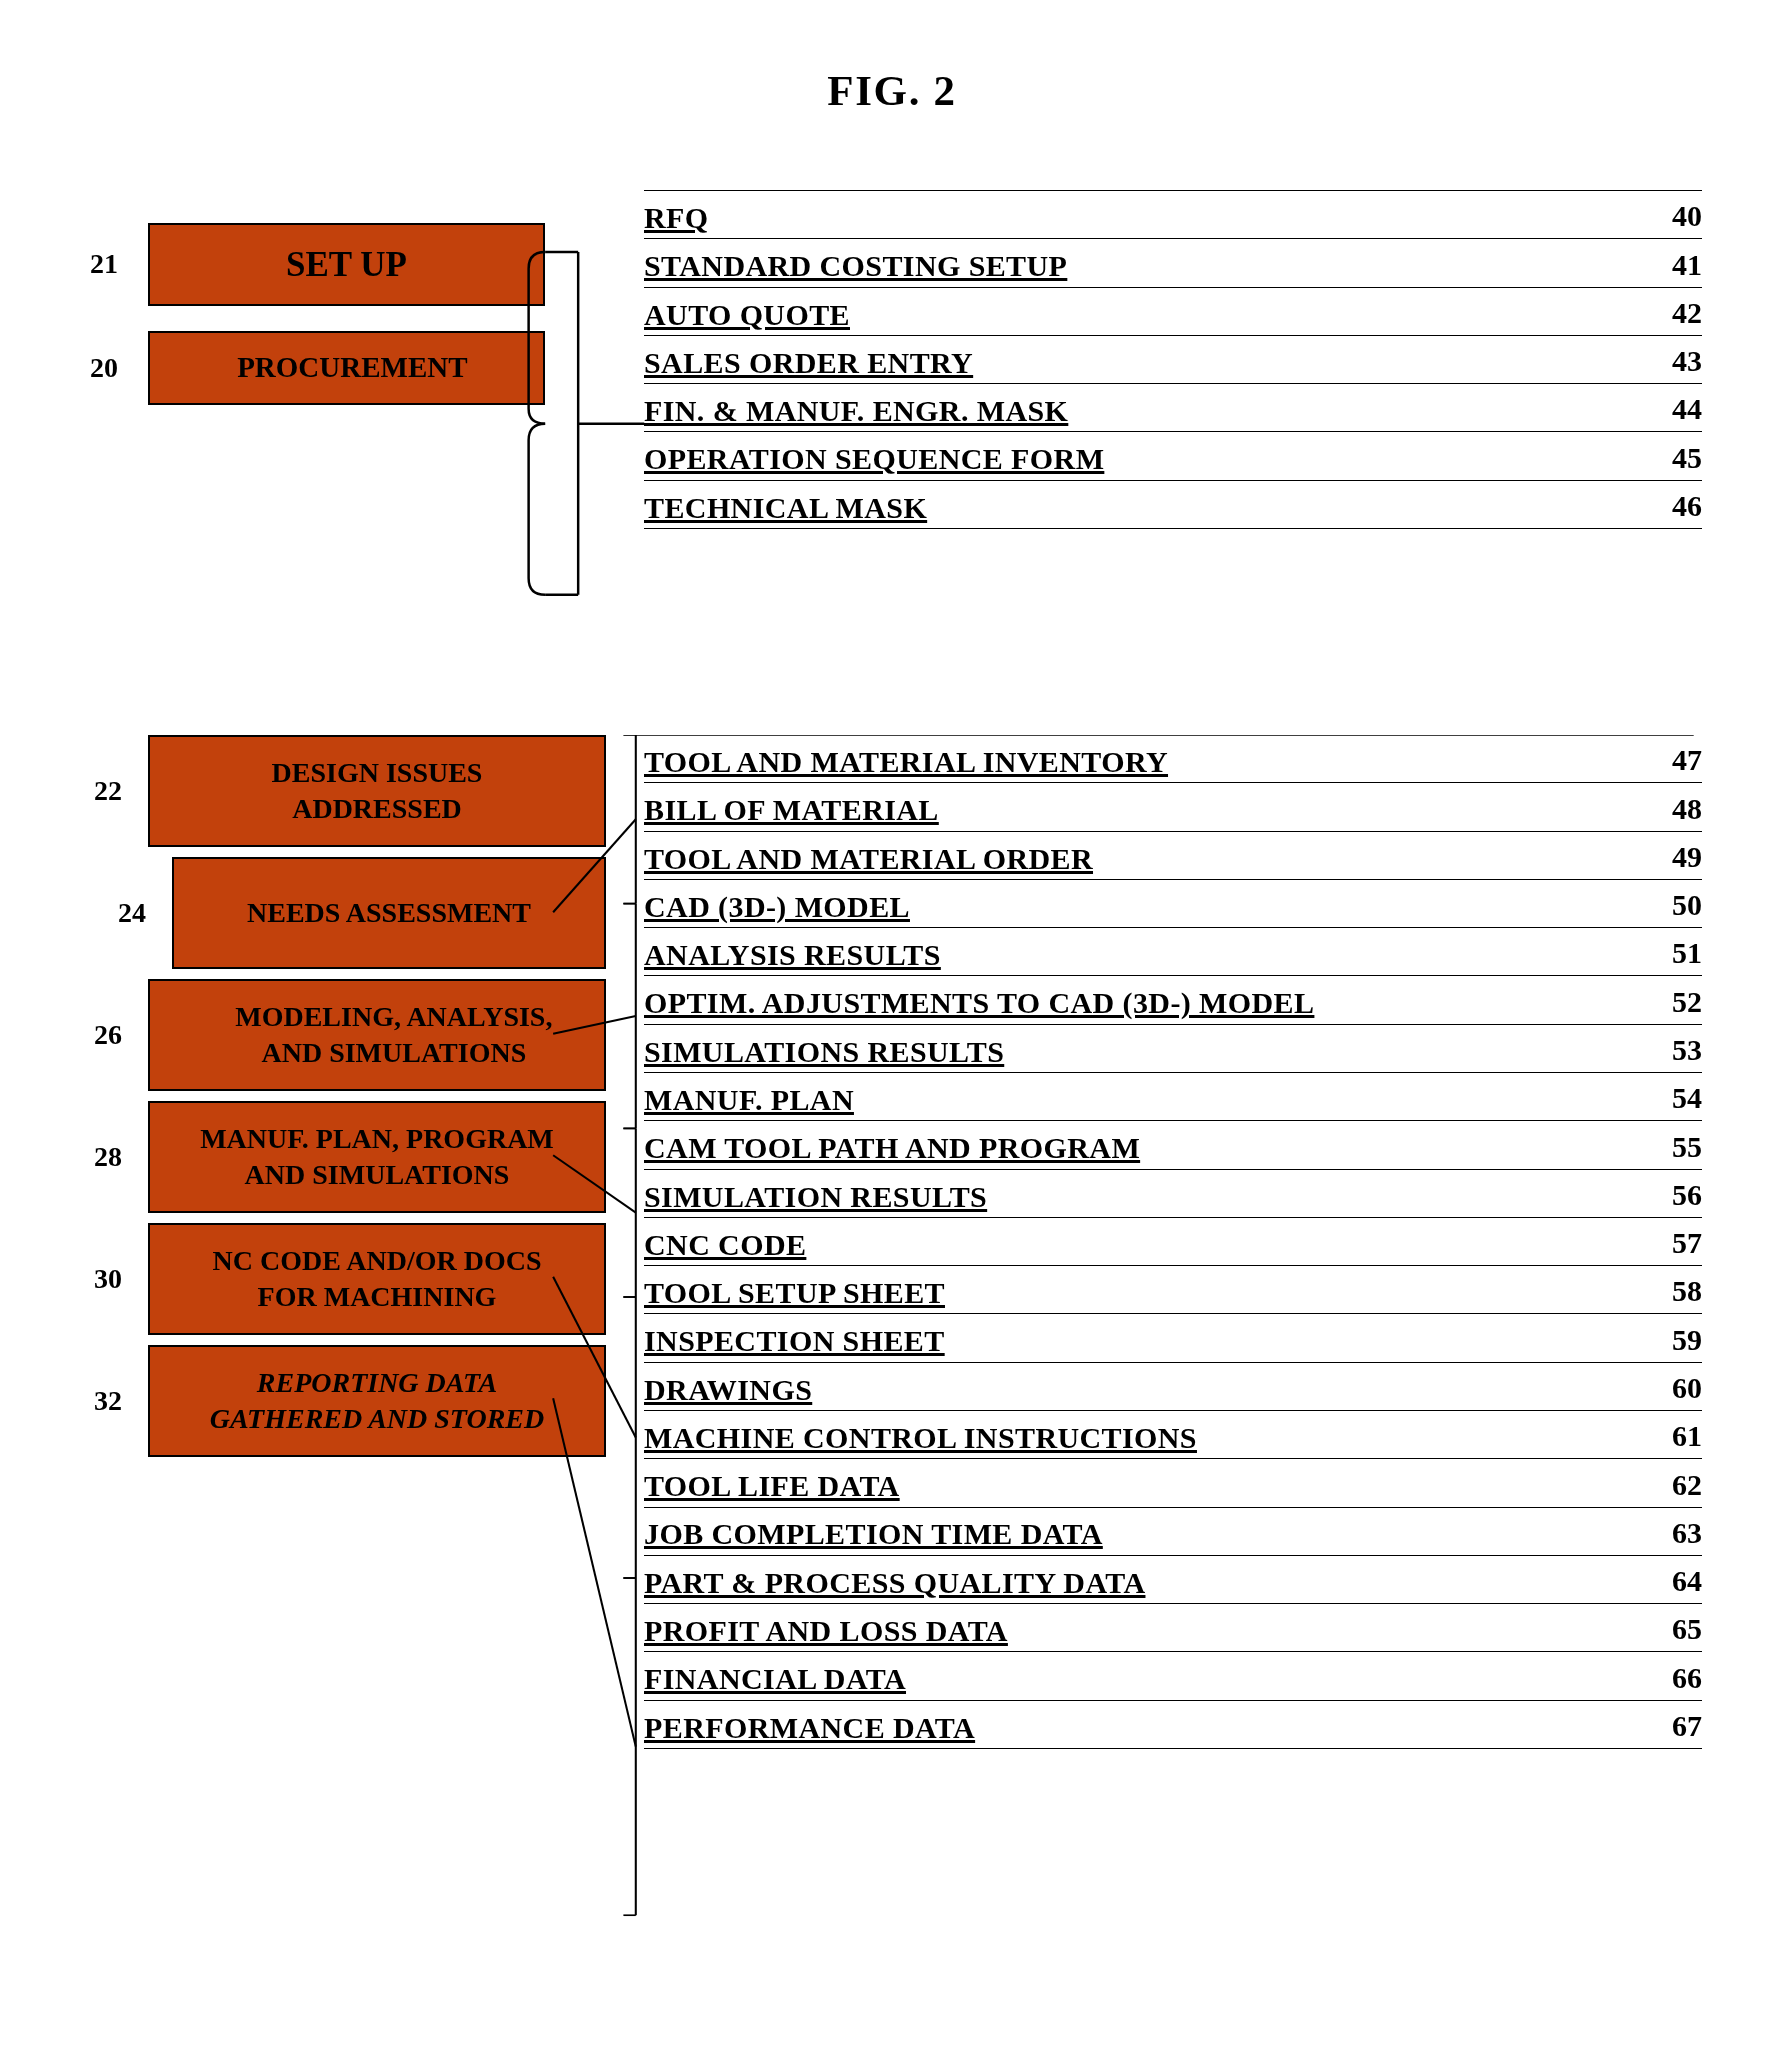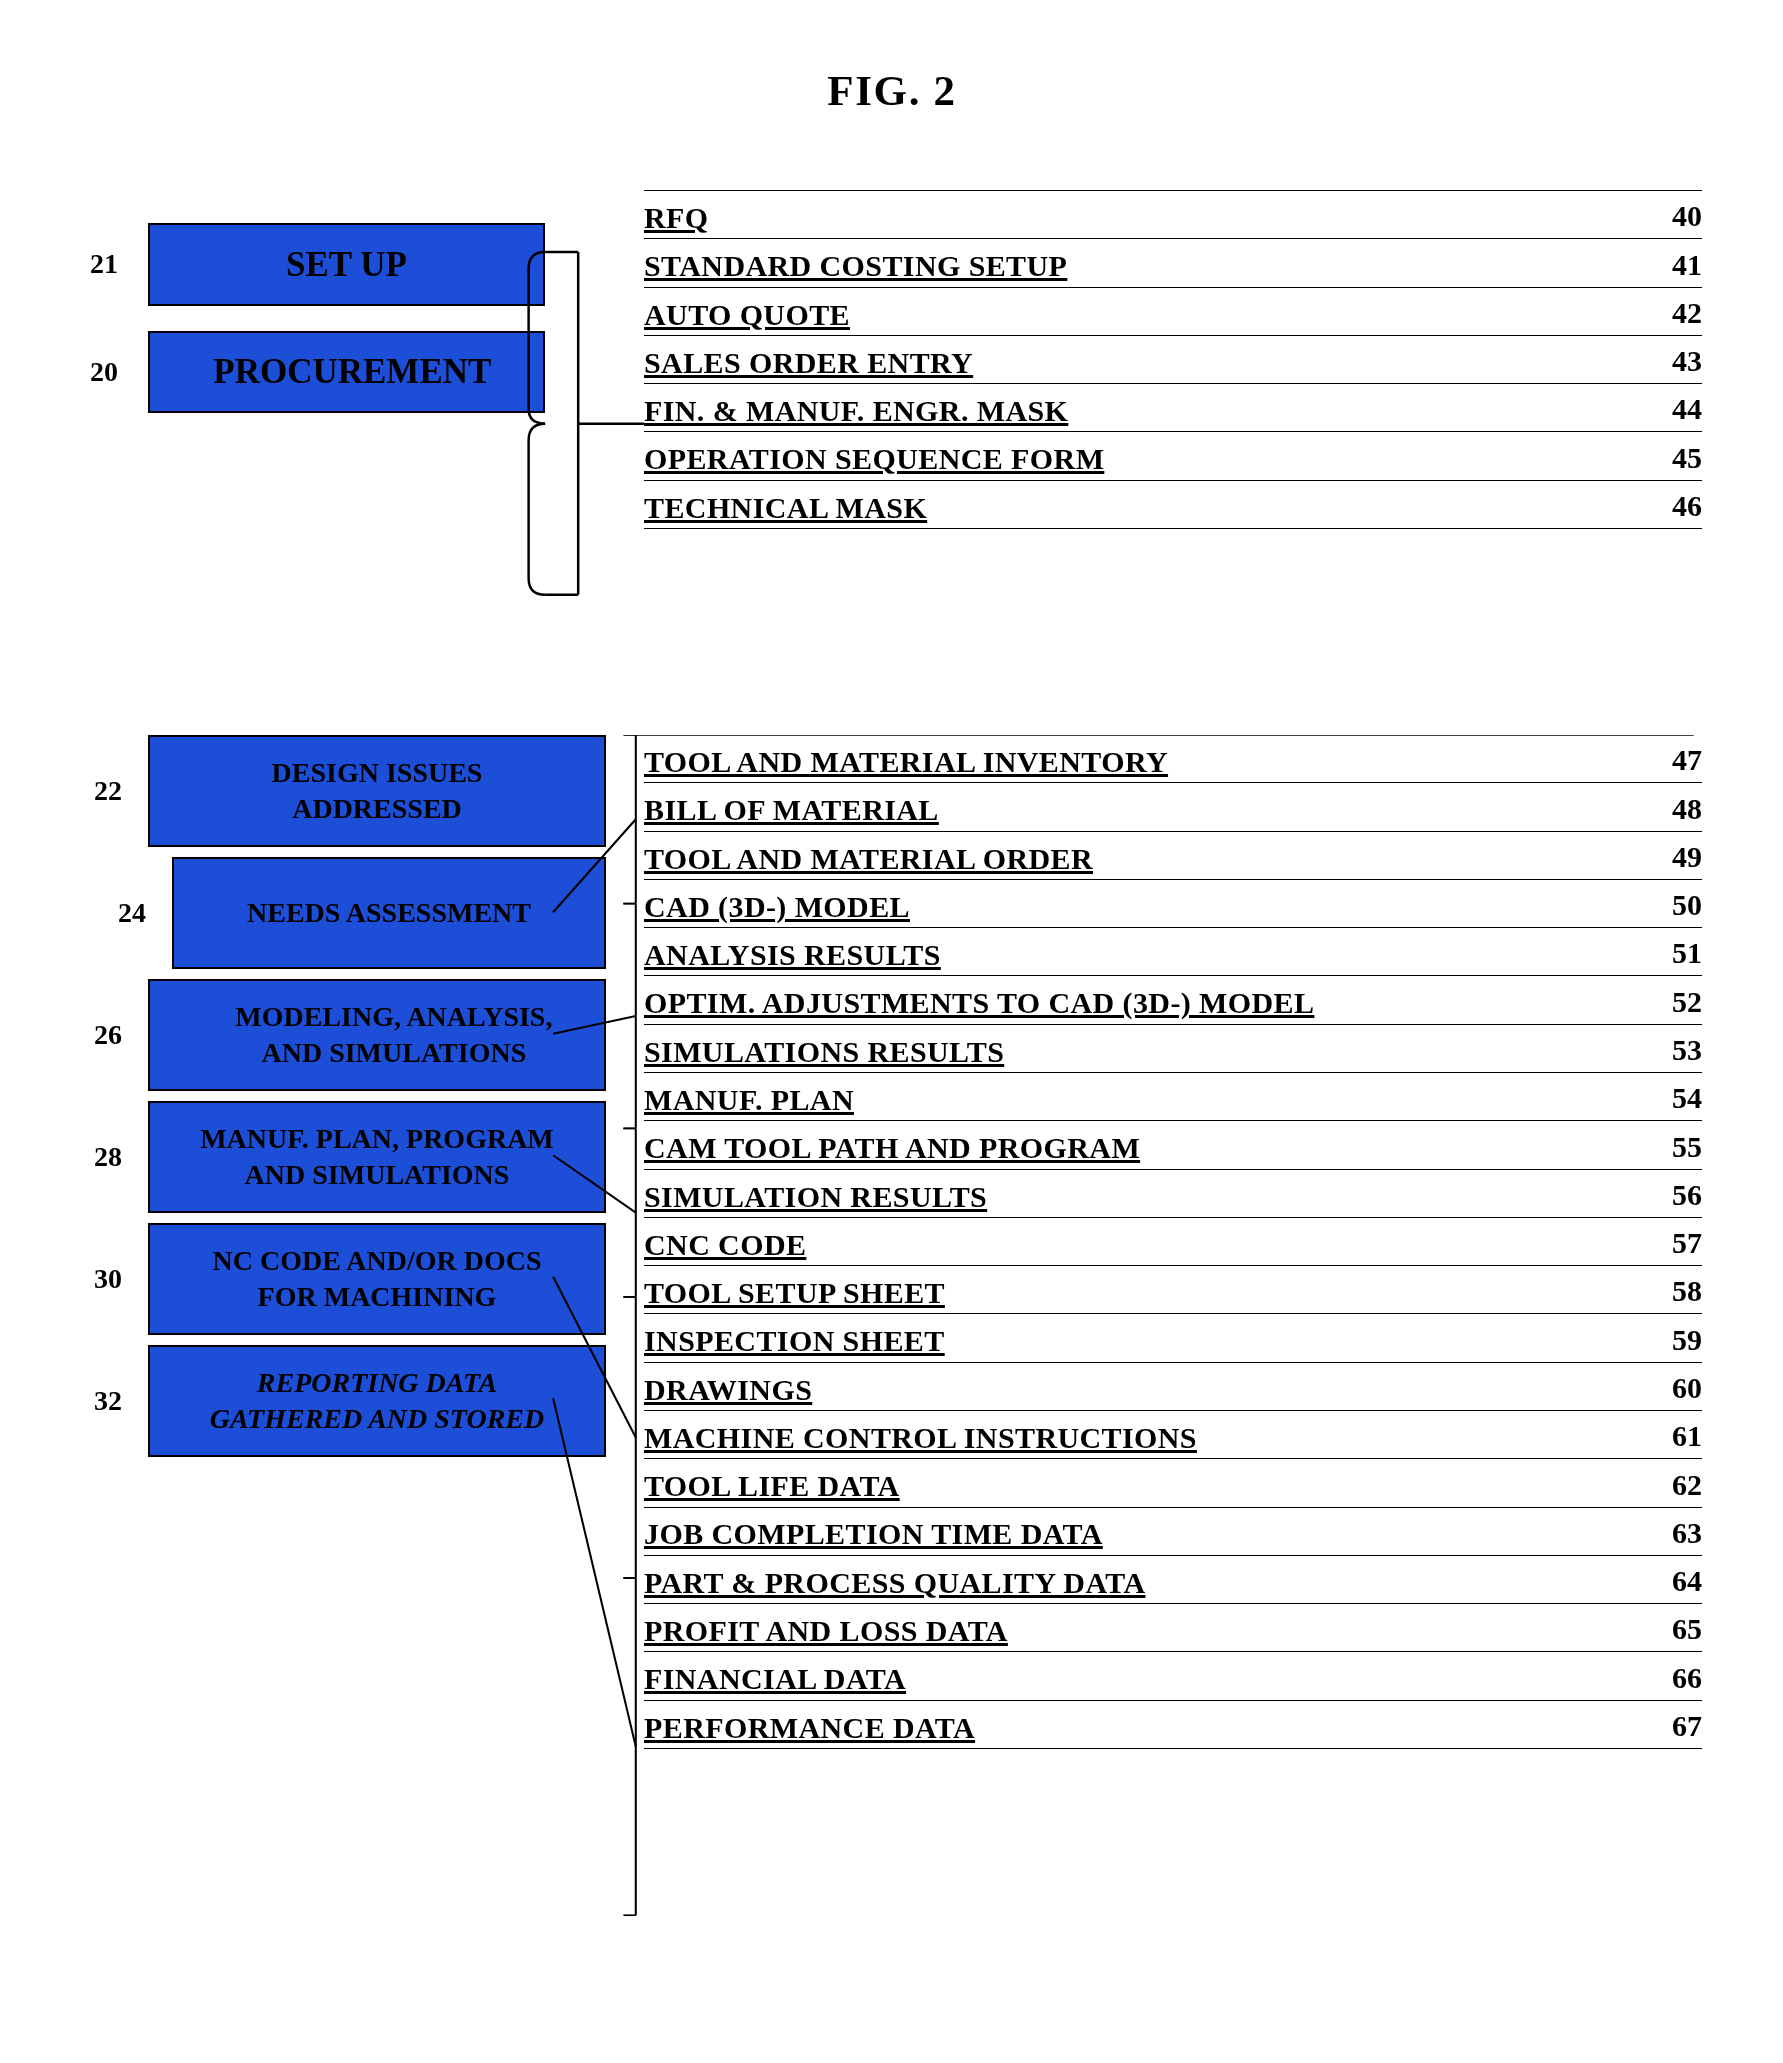--- a/index.html
+++ b/index.html
@@ -27,21 +27,21 @@
       width: 1653px;
       padding-top: 25px;
     }
 
     .box {
       border: 2.5px solid #000;
       text-align: center;
       font-size: 30px;
       font-weight: bold;
       padding: 16.5px 8.3px;
-      background: #1d4ed8;
+      background: #c2410c;
       line-height: 1.3;
     }
 
     .list-item {
       display: flex;
       align-items: flex-end;
       border-bottom: 1.7px solid #000;
       padding: 8.3px 0 3.3px 0;
       font-size: 30px;
       font-weight: normal;
@@ -74,21 +74,21 @@
 
     <div style="position:absolute; left:66px; top:33px; width:397px;">
 
       <div style="position:relative; margin-bottom:25px;">
         <span style="position:absolute; left:-58px; top:50%; transform:translateY(-50%); font-size:28px; font-weight:bold;">21</span>
         <div class="box" style="font-size:35px;">SET UP</div>
       </div>
 
       <div style="position:relative;">
         <span style="position:absolute; left:-58px; top:50%; transform:translateY(-50%); font-size:28px; font-weight:bold;">20</span>
-        <div class="box" style="font-size:35px;padding-left:20px;">PROCUREMENT</div>
+        <div class="box" style="font-size:29px;padding-left:20px;">PROCUREMENT</div>
       </div>
     </div>
 
     <div style="position:absolute; right:0; top:0; width:1058px;">
 
       <div style="border-top: 1.7px solid #000; margin-bottom:0;"></div>
 
       <div id="upper-list">
           <div class="list-item">
             <span class="list-item-text">RFQ</span>

